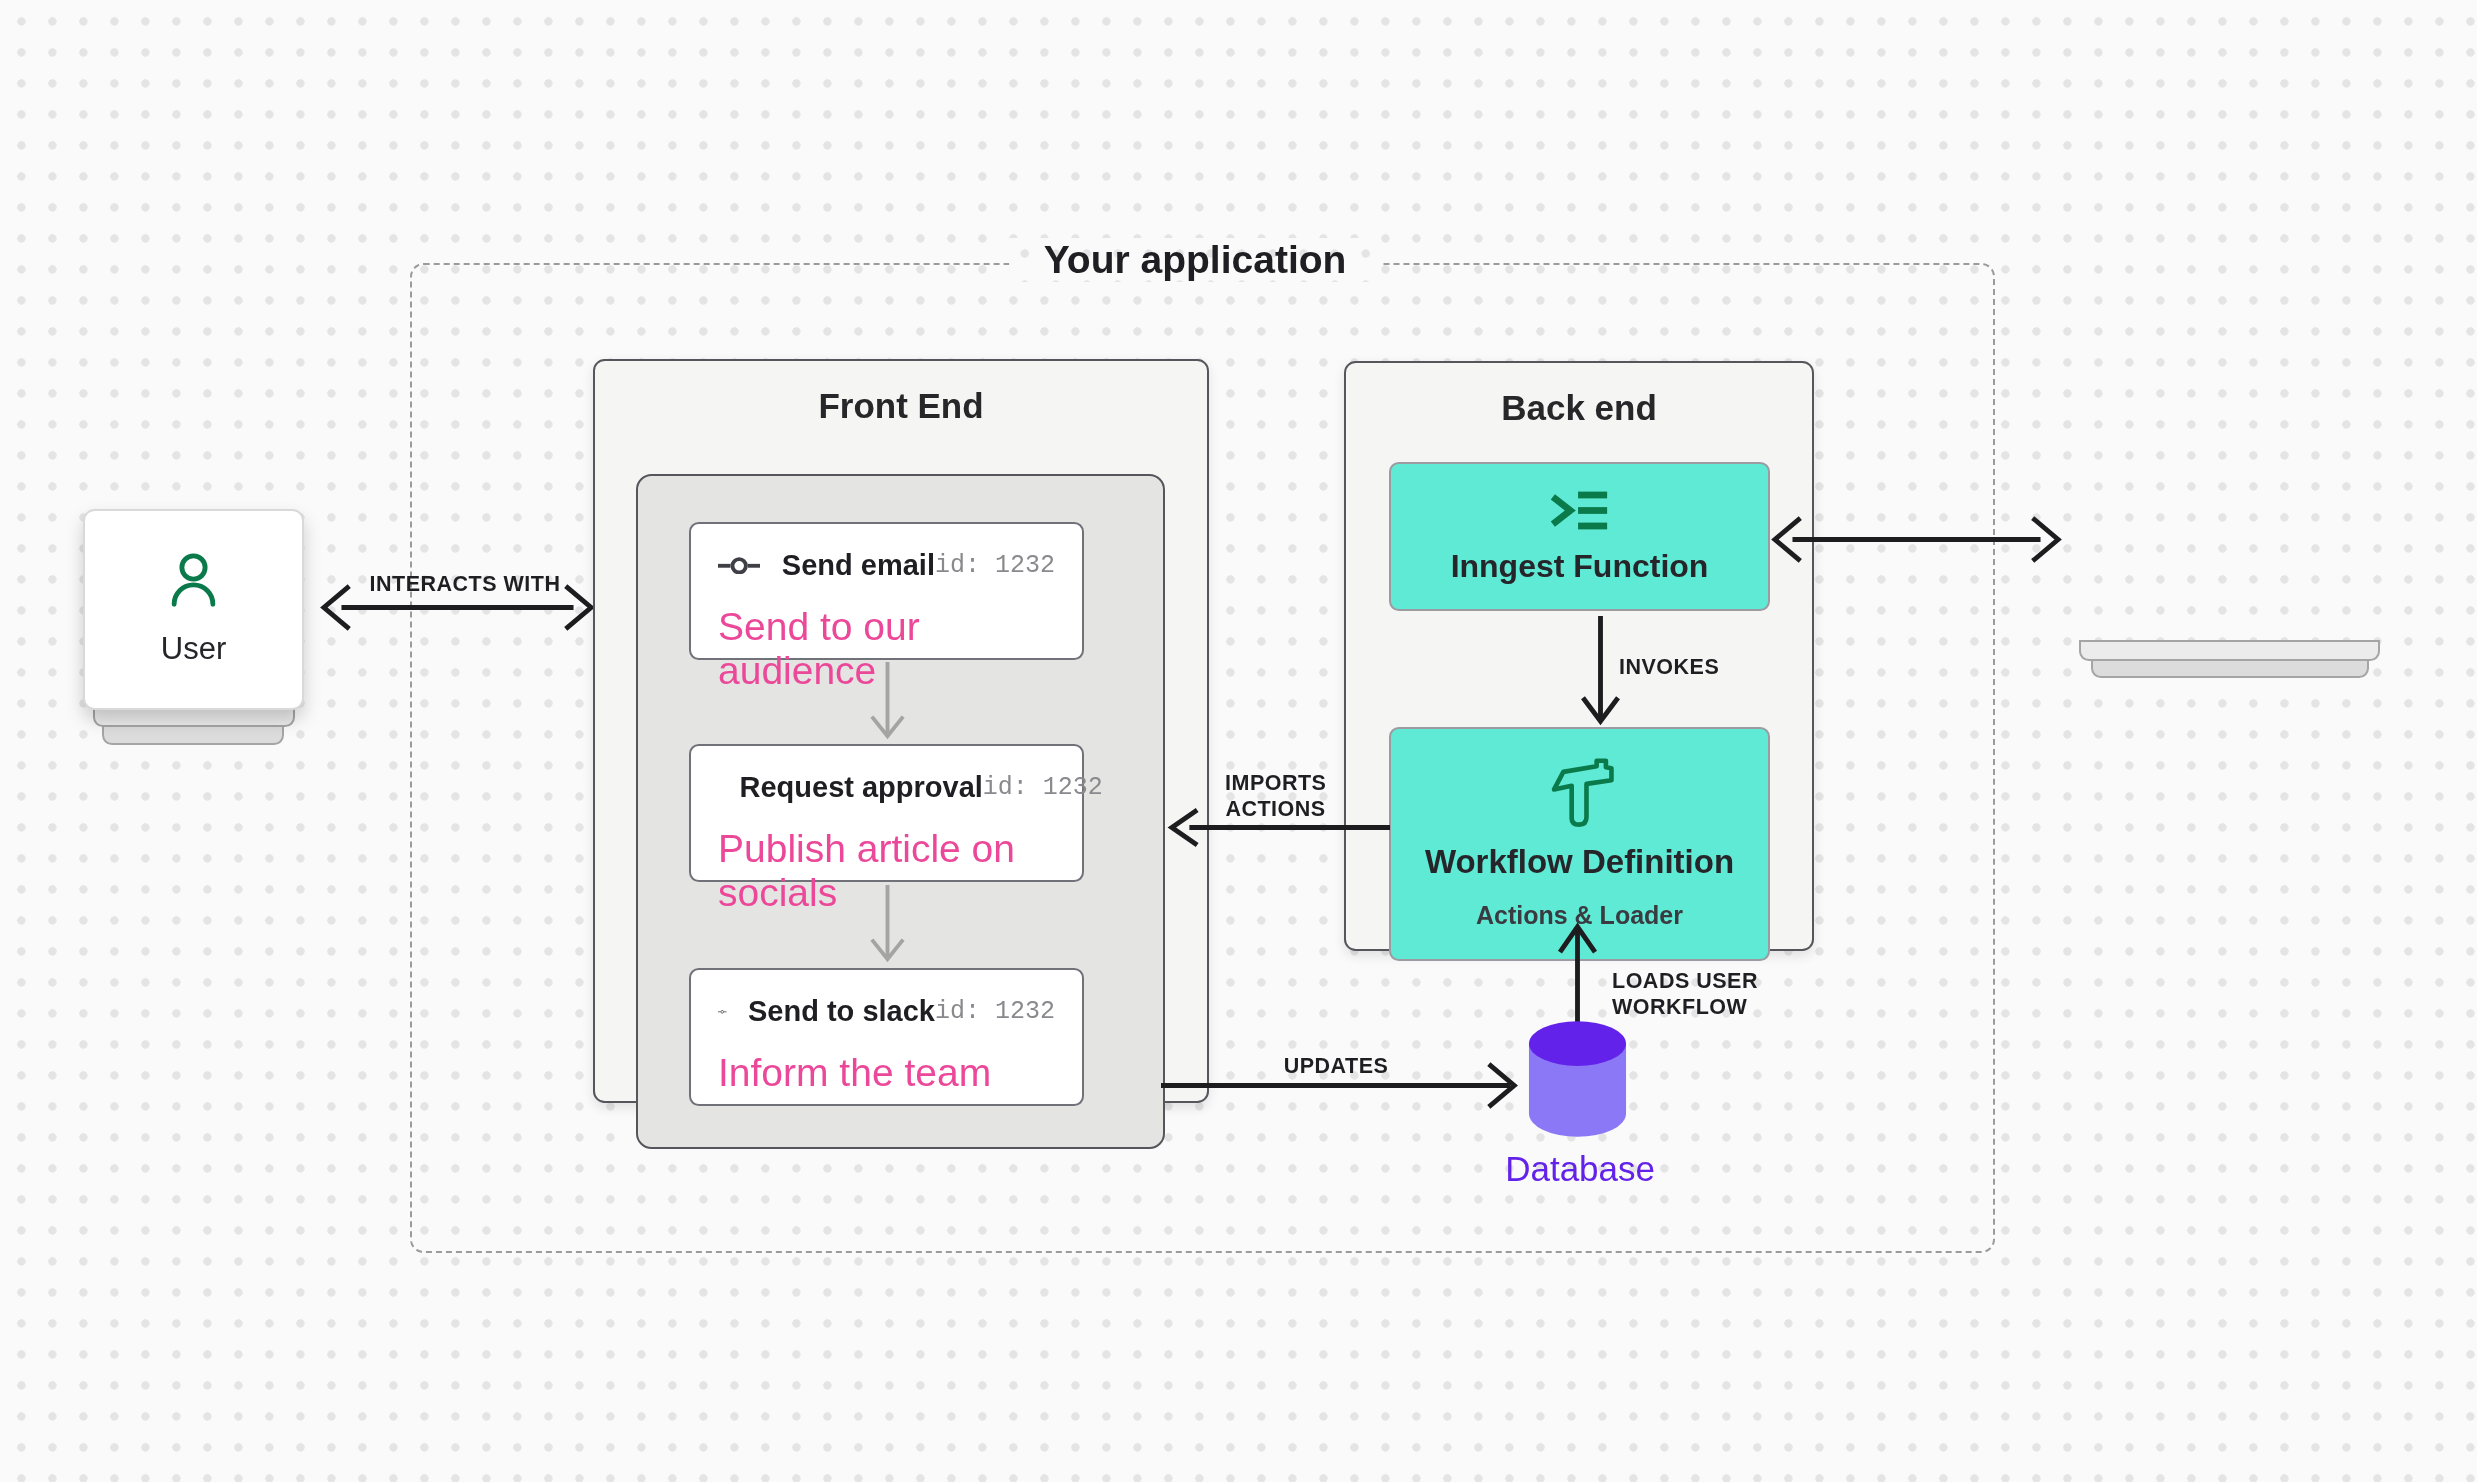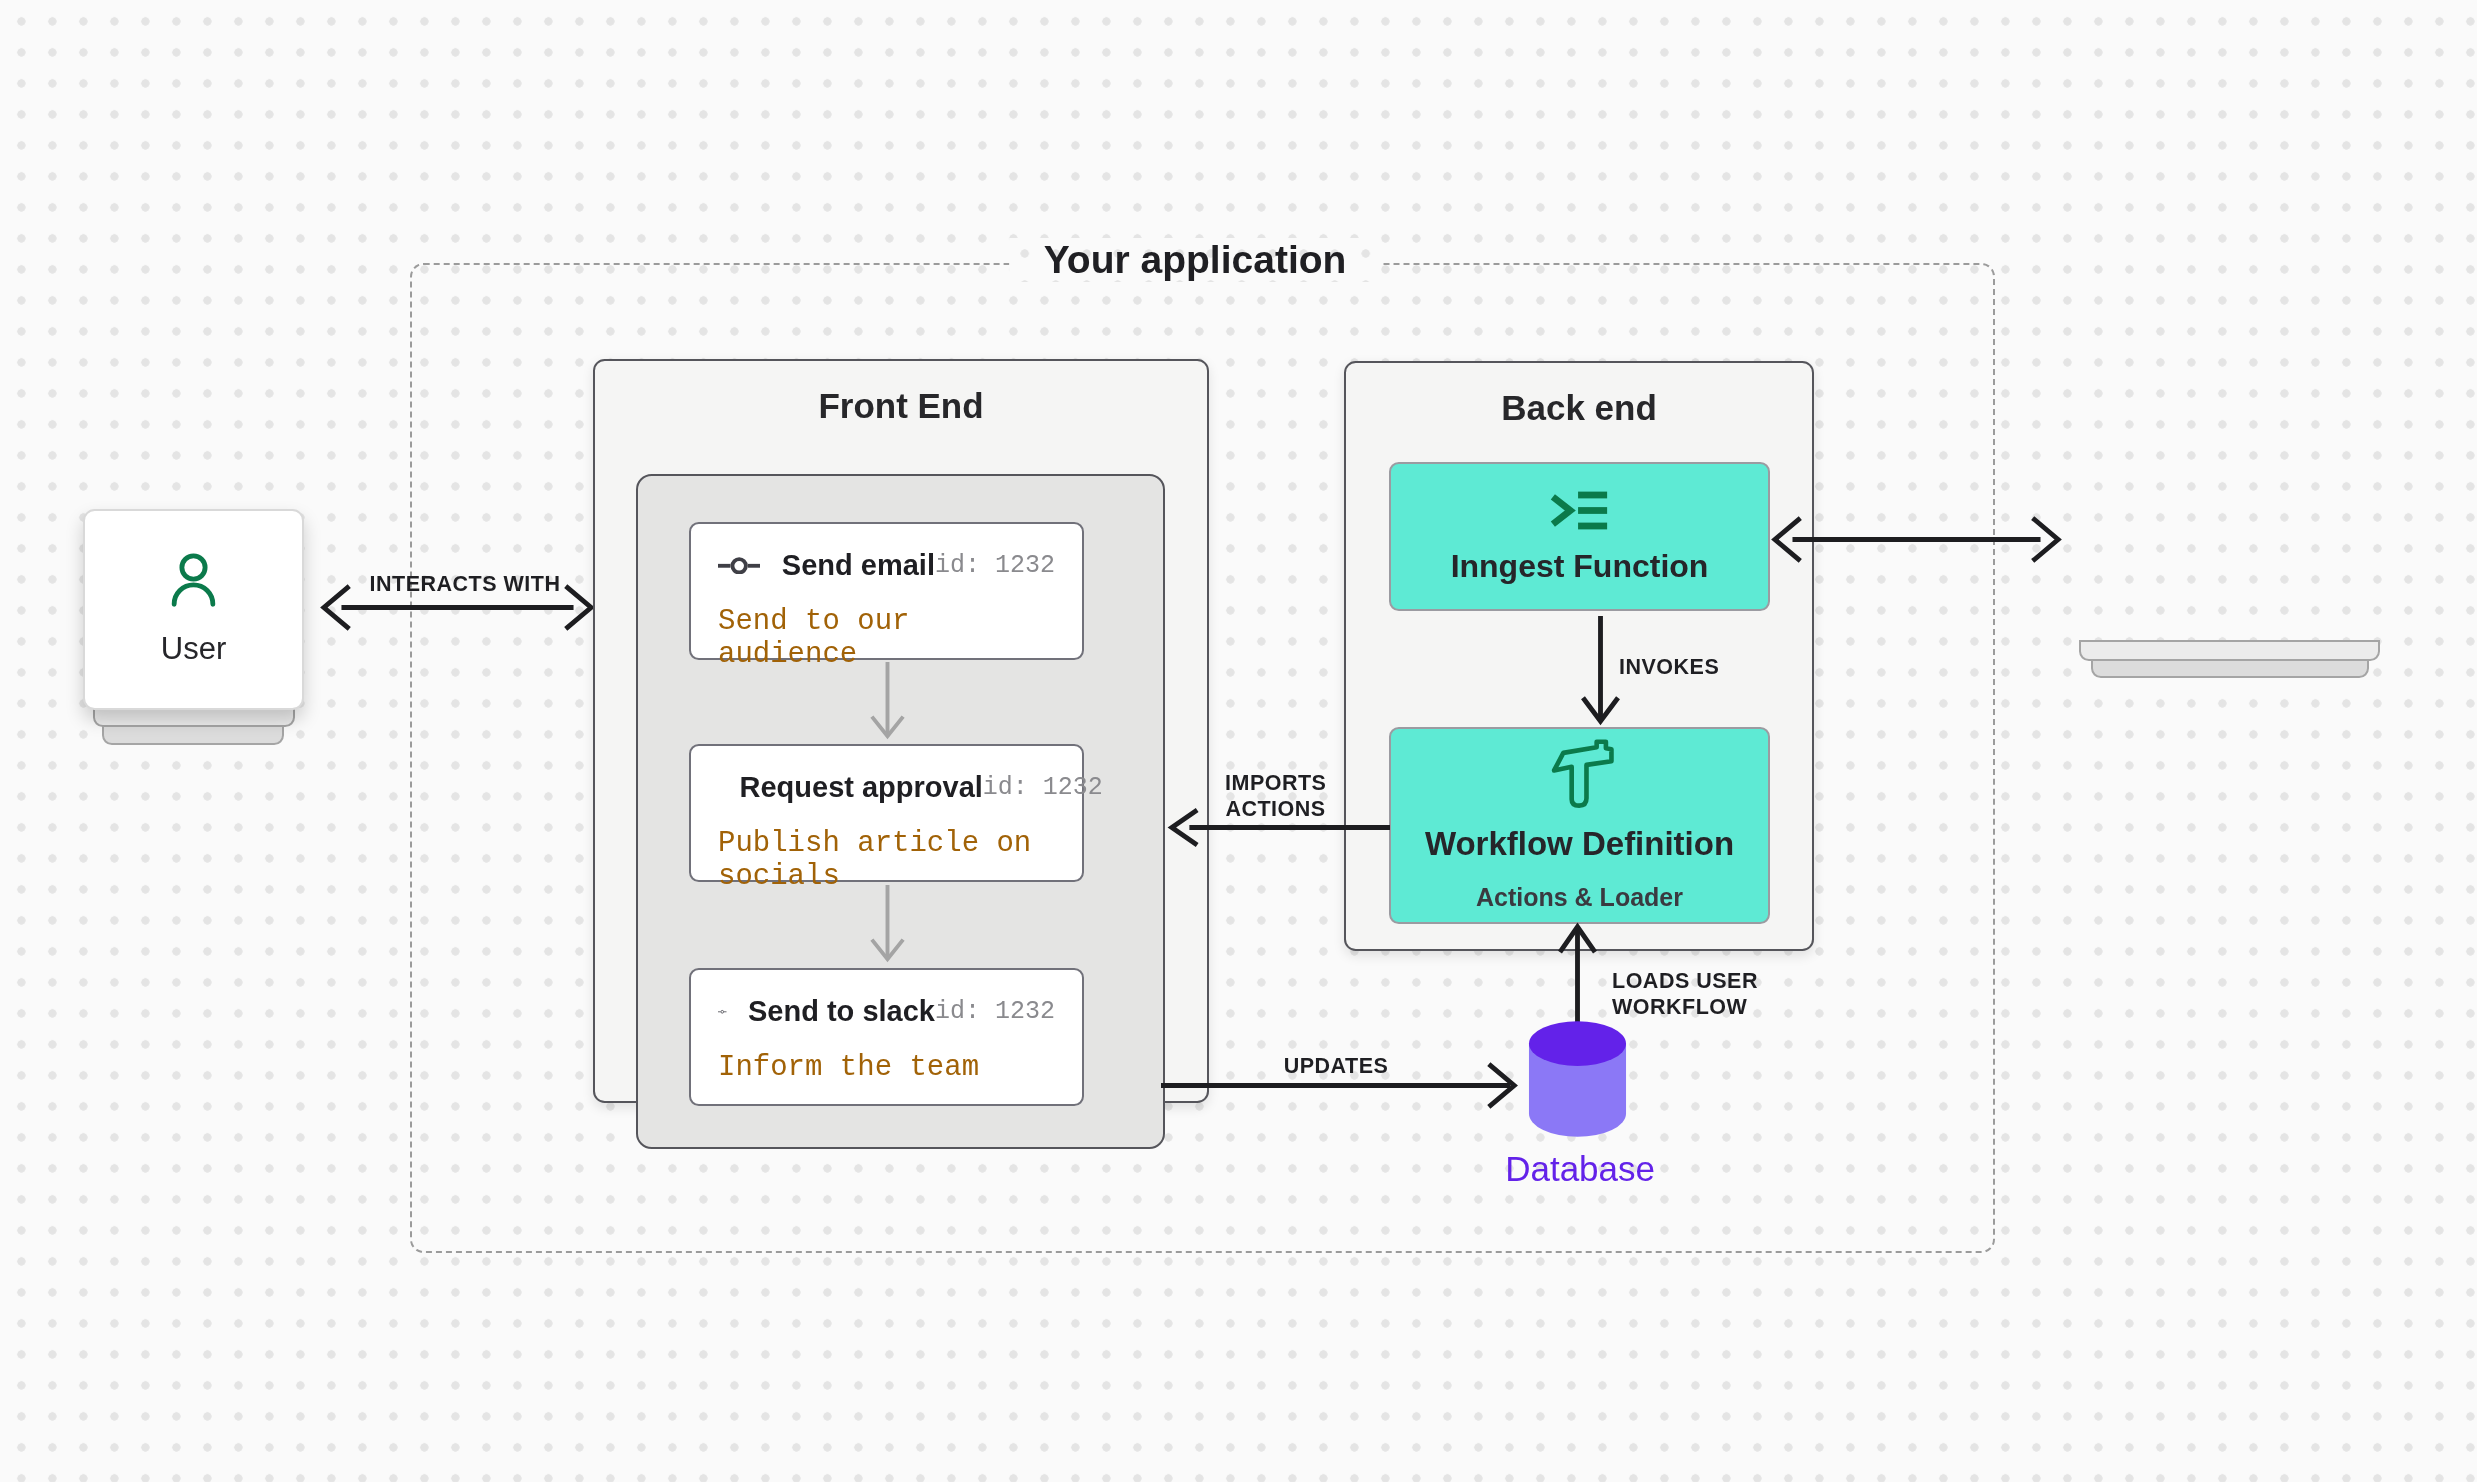--- a/index.html
+++ b/index.html
@@ -33,21 +33,21 @@
     box-shadow:0 4.9px 11.7px rgba(0,0,0,.10);box-sizing:border-box;}
   .panel-title{text-align:center;font-size:35px;font-weight:600;color:#27272a;margin-top:25px;}
   .inner-box{position:absolute;left:41px;top:102px;width:529px;height:675px;
     background:#e4e4e3;border:2.9px solid #55555b;border-radius:15.6px;box-sizing:border-box;margin-top:11px;}
   
   .step-card{position:absolute;left:51px;width:395px;height:138px;background:#fff;
     border:2px solid #71717a;border-radius:9.8px;box-sizing:border-box;padding:25px 27px 0 27px;}
   .step-head{display:flex;align-items:center;}
   .step-title{font-size:29px;font-weight:700;color:#1f1f23;margin-left:21.5px;white-space:nowrap;}
   .step-id{margin-left:auto;font-family:"Liberation Mono",monospace;font-size:25px;color:#8a8a8e;white-space:nowrap;}
-  .step-desc{font-size:29px;color:#a16207;margin-top:23.4px;font-family:Liberation Mono, monospace;}
+  .step-desc{font-size:39px;color:#ec4899;margin-top:23.4px;}
   
   .be-card{position:absolute;background:#5eead4;border:2px solid #9b9ba1;border-radius:9.8px;
     display:flex;flex-direction:column;align-items:center;justify-content:center;box-sizing:border-box;}
   .be-title{font-size:32px;font-weight:700;color:#26262a;margin-top:15.6px;}
   .be-sub{font-size:25px;font-weight:600;color:#3a3a40;margin-top:20px;}
   
   .arrow{position:absolute;overflow:visible;}
   .arrow path,.arrow line{fill:none;stroke:#1d1d20;stroke-width:5px;}
   .arrow.gray path,.arrow.gray line{stroke:#a4a4a4;stroke-width:4px;}
   .flow-label{position:absolute;font-size:21.5px;font-weight:600;color:#1f1f23;
@@ -152,21 +152,21 @@
       </svg>
       <div class="be-title">Inngest Function</div>
     </div>
 
     <svg class="arrow" style="left:233px;top:253px;" width="43" height="109" viewBox="0 0 44 112">
       <line x1="22" y1="0" x2="22" y2="106"></line>
       <path d="M4 84 L22 108 L40 84"></path>
     </svg>
     <div class="flow-label" style="left:273px;top:291px;">INVOKES</div>
 
-    <div class="be-card" style="left:43px;top:364px;width:381px;height:197px;">
+    <div class="be-card" style="left:43px;top:364px;width:381px;height:234px;">
       <svg class="icon" width="74" height="74" viewBox="0 0 76 80">
         <path d="M10 34 L20 15 L56 9 L56 3 L66 3 L66 10 L72 11 L72 24 L45 28 L45 64 Q45 72 37 72 Q29 72 29 65 L29 30 Z" fill="none" stroke="#0b7a4b" stroke-width="5" stroke-linejoin="round"></path>
       </svg>
       <div class="be-title" style="font-size:33px;margin-top:11.7px;">Workflow Definition</div>
       <div class="be-sub">Actions &amp; Loader</div>
     </div>
   </div>
 
   <div class="flow-label center" style="left:1225px;top:770px;width:101px;white-space:normal;"><span>IMPORTS</span><br>
        <span>ACTIONS</span></div>

